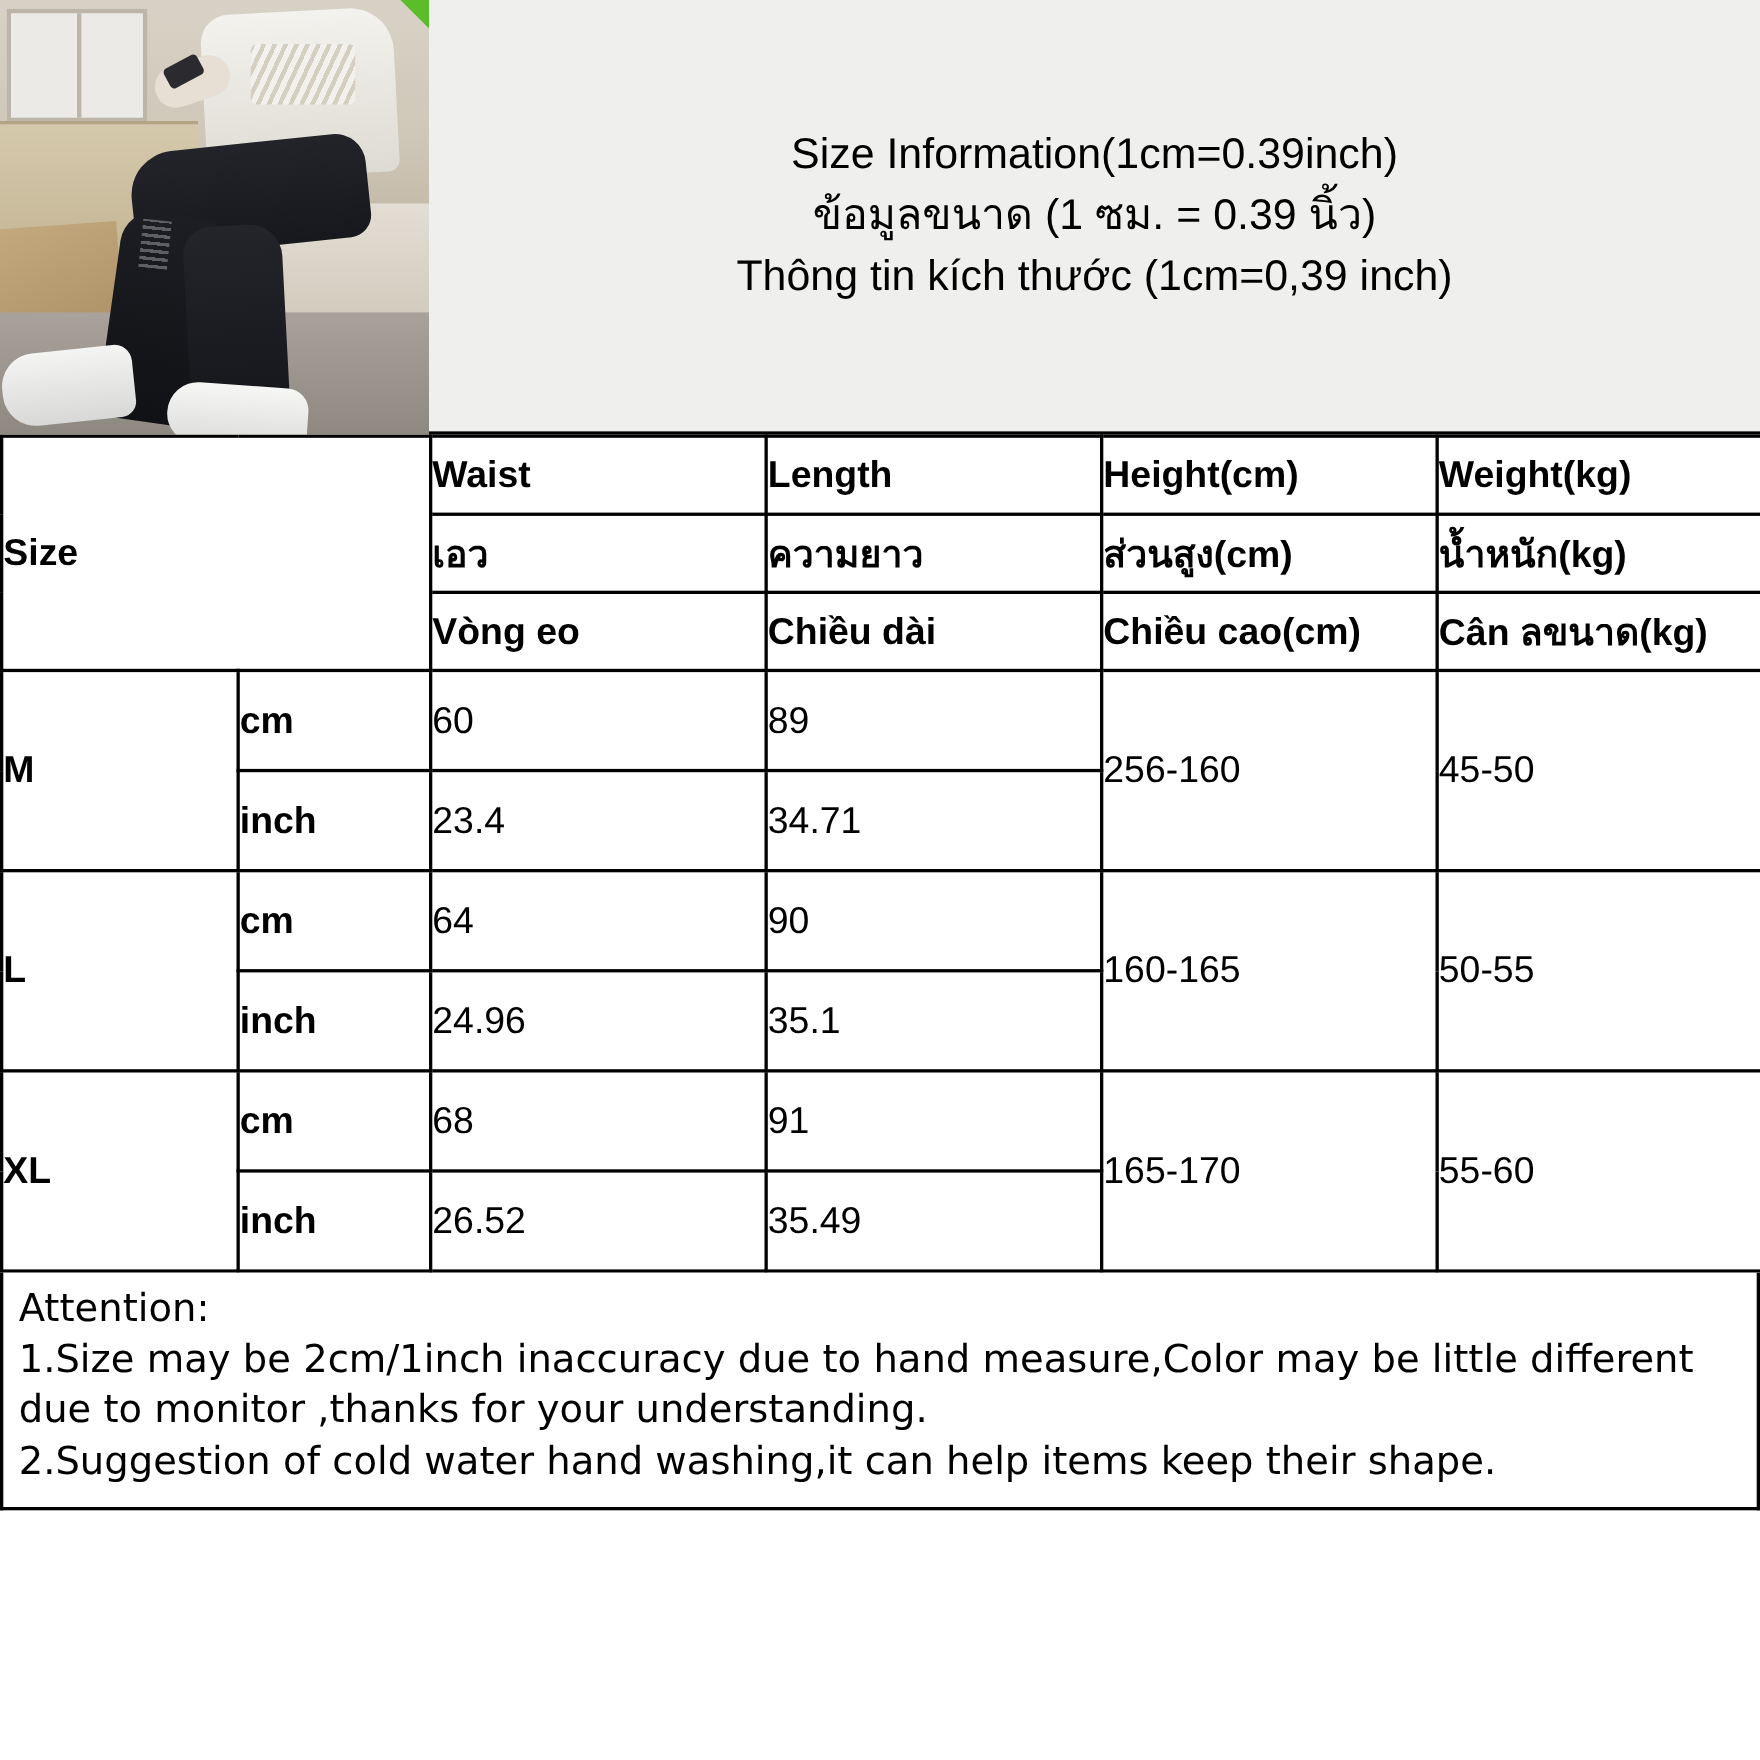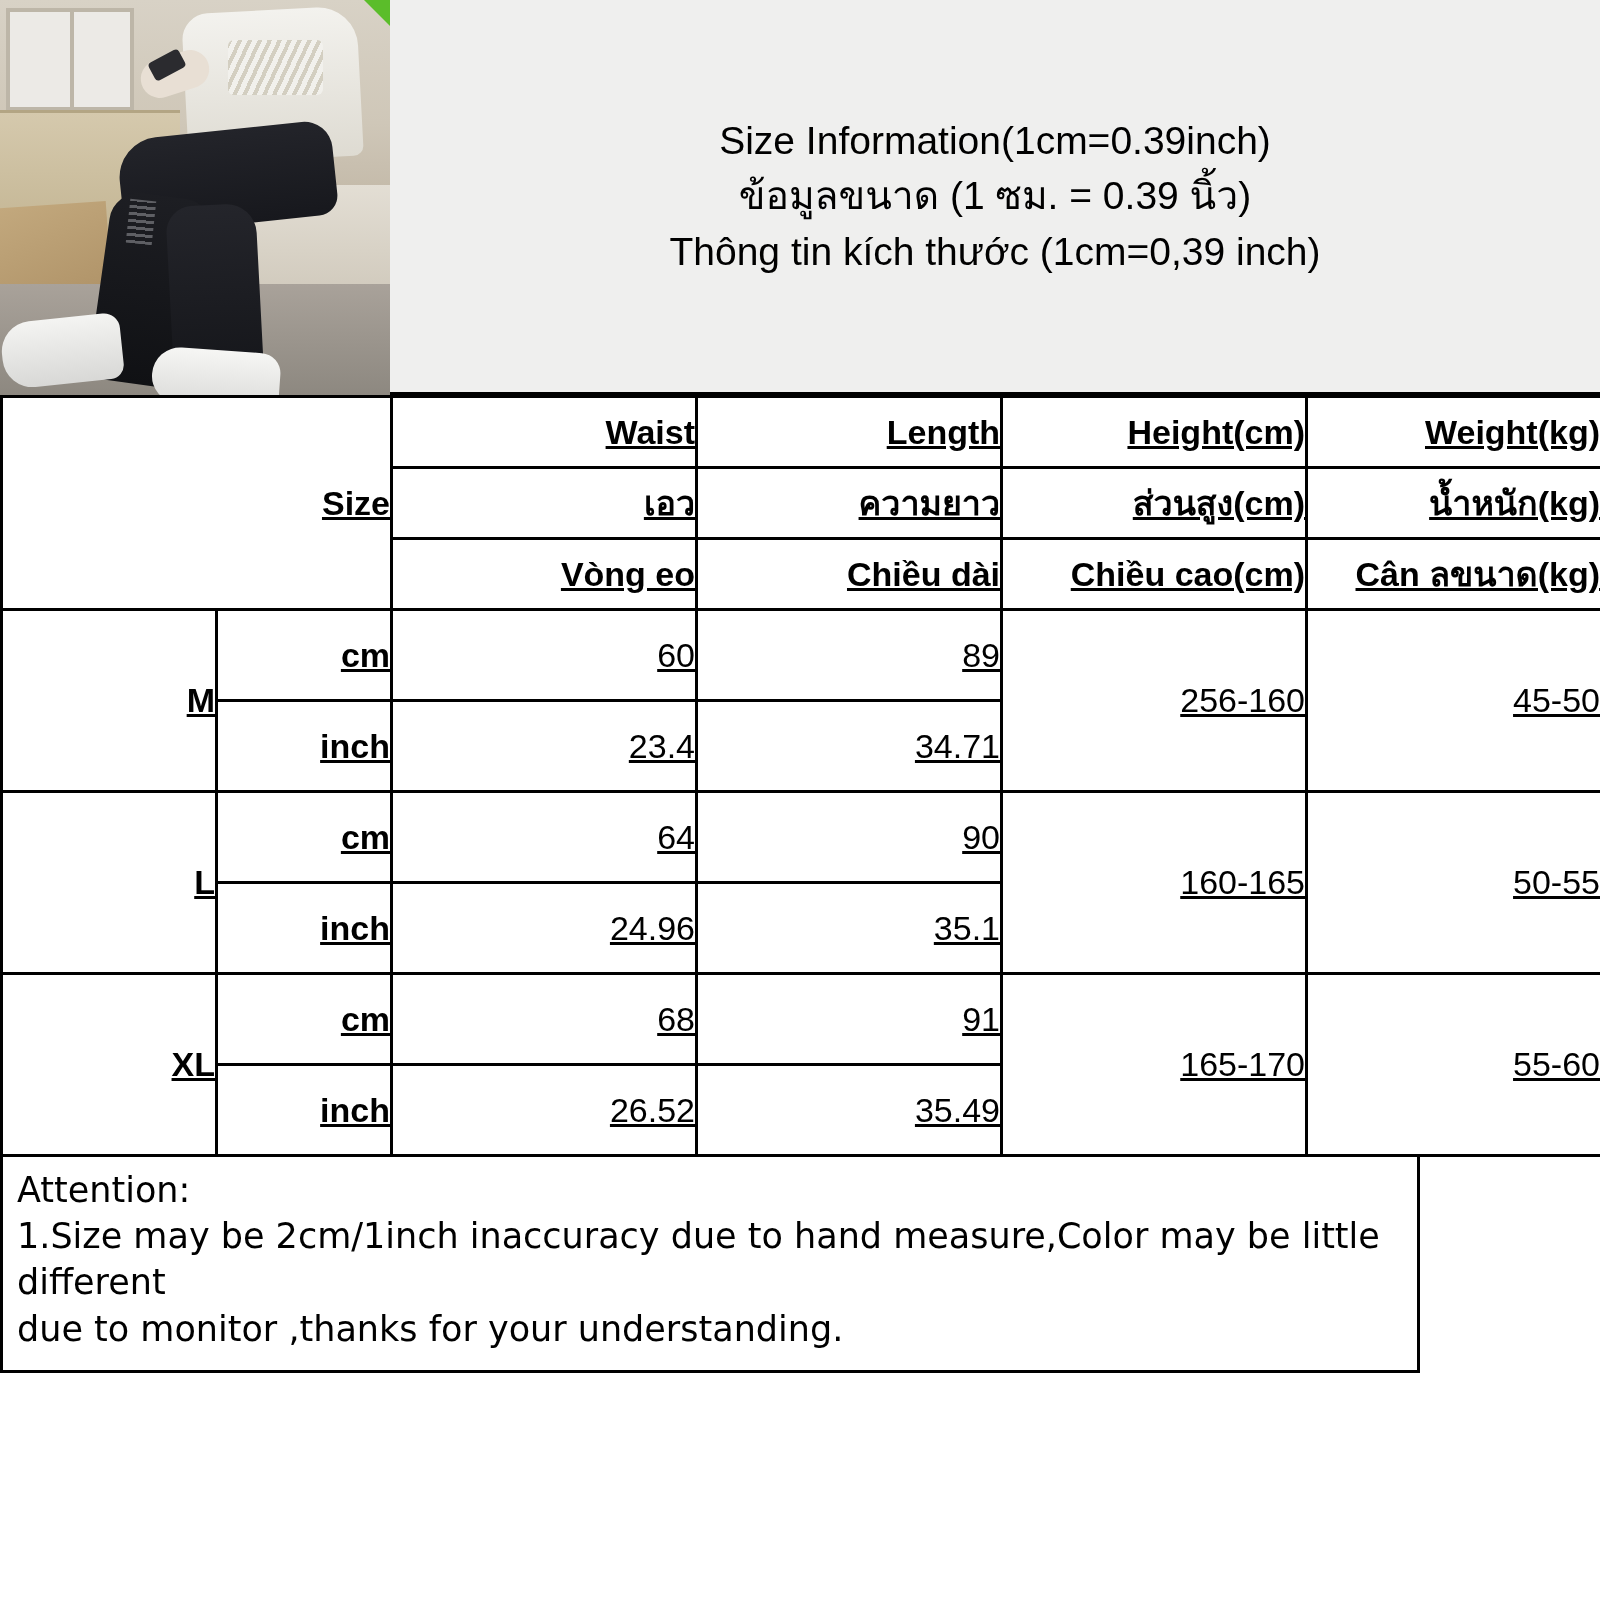--- a/index.html
+++ b/index.html
@@ -146,27 +146,26 @@
   }
 
   
   table.size-table {
     border-collapse: collapse;
     table-layout: fixed;
     width: 1600px;
   }
   table.size-table td {
     border: 3px solid #000;
-    text-align: right;
+    text-align: left;
     vertical-align: middle;
     font-size: 34px;
     color: #000;
     background: #ffffff;
     padding: 0;
-    text-decoration: underline;
   }
   td.hdr {
     background: #e3e3e2;
     font-weight: bold;
     font-size: 34px;
     height: 68px;
   }
   td.size-corner {
     background: #e3e3e2;
     font-weight: bold;
@@ -191,21 +190,21 @@
   td.range {
     background: #e3e3e2;
     font-size: 36px;
   }
 
   
   .attention {
     border: 3px solid #000;
     border-top: none;
     box-sizing: border-box;
-    width: 1420px;
+    width: 1600px;
     padding: 10px 14px 18px 14px;
     background: #fff;
   }
   .attention div {
     font-size: 35px;
     line-height: 1.32;
     color: #000;
     font-family: "DejaVu Sans", sans-serif;
   }
 </style>
@@ -313,15 +312,16 @@
         <td class="val">26.52</td>
         <td class="val">35.49</td>
       </tr>
     </tbody>
   </table>
 
   <div class="attention">
     <div>Attention:</div>
     <div>1.Size may be 2cm/1inch inaccuracy due to hand measure,Color may be little different</div>
     <div>due to monitor ,thanks for your understanding.</div>
+    <div>2.Suggestion of cold water hand washing,it can help items keep their shape.</div>
   </div>
 
 </div>
 
 </body></html>

